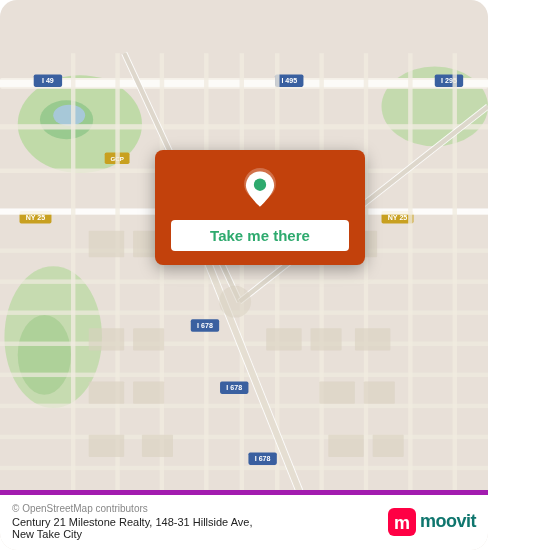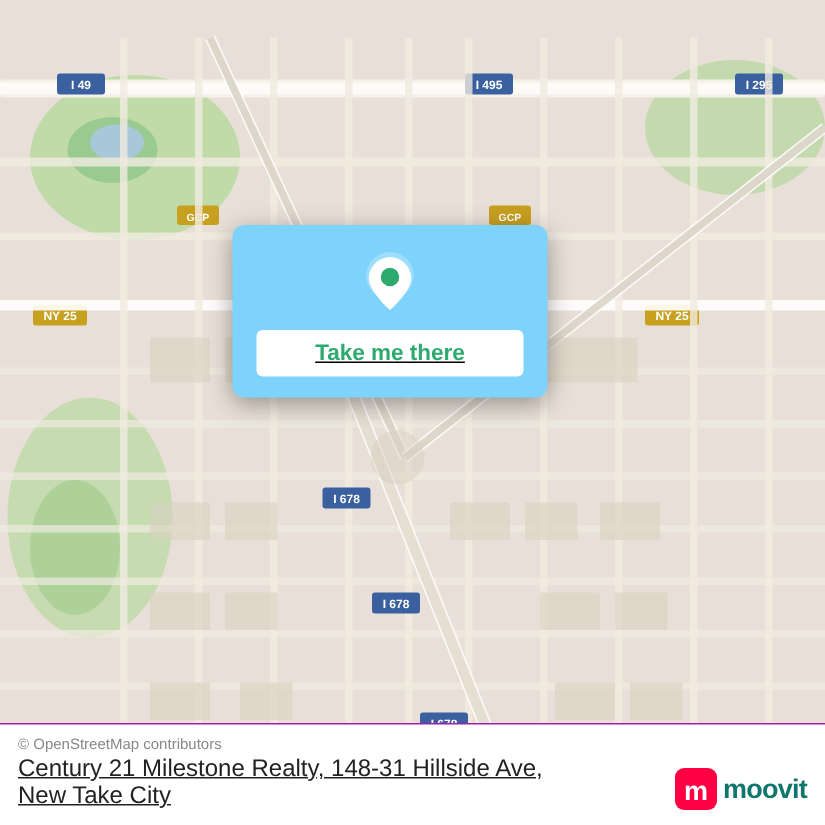--- a/index.html
+++ b/index.html
@@ -5,49 +5,49 @@
     * { margin: 0; padding: 0; box-sizing: border-box; }
     body {
       width: 550px;
       height: 550px;
       overflow: hidden;
       font-family: Arial, sans-serif;
       position: relative;
     }
 
     #map-container {
-      width: 550px;
+      width: 488px;
       height: 550px;
       position: relative;
       background-color: #e8e0d8;
       overflow: hidden;
+      border-radius: 17px;
     }
 
     
     #map-svg {
       position: absolute;
       top: 0; left: 0;
       width: 100%; height: 100%;
     }
 
     
     #location-card {
       position: absolute;
       top: 150px;
       left: 155px;
       width: 210px;
-      background: #7dd3fc;
+      background: #c2410c;
       border-radius: 8px;
       padding: 18px 16px 14px 16px;
       display: flex;
       flex-direction: column;
       align-items: center;
       box-shadow: 0 4px 16px rgba(0,0,0,0.35);
       z-index: 10;
-      text-decoration: underline;
     }
 
     #pin-icon {
       width: 44px;
       height: 44px;
       margin-bottom: 8px;
     }
 
     #take-me-there-btn {
       background: white;
@@ -64,42 +64,41 @@
 
     
     #bottom-bar {
       position: absolute;
       bottom: 0;
       left: 0;
       width: 100%;
       background: white;
       padding: 8px 12px 10px 12px;
       display: flex;
-      align-items: flex-end;
+      align-items: center;
       justify-content: space-between;
       z-index: 20;
-      border-top: 1px solid #a21caf;
+      border-top: 5px solid #a21caf;
     }
 
     #bottom-left {
       display: flex;
       flex-direction: column;
     }
 
     #attribution {
       font-size: 10px;
       color: #888;
       margin-bottom: 2px;
     }
 
     #location-name {
-      font-size: 16px;
+      font-size: 11px;
       color: #222;
       font-weight: 500;
-      text-decoration: underline;
     }
 
     #moovit-logo {
       display: flex;
       align-items: center;
       gap: 4px;
     }
 
     #moovit-m-icon {
       width: 28px;

